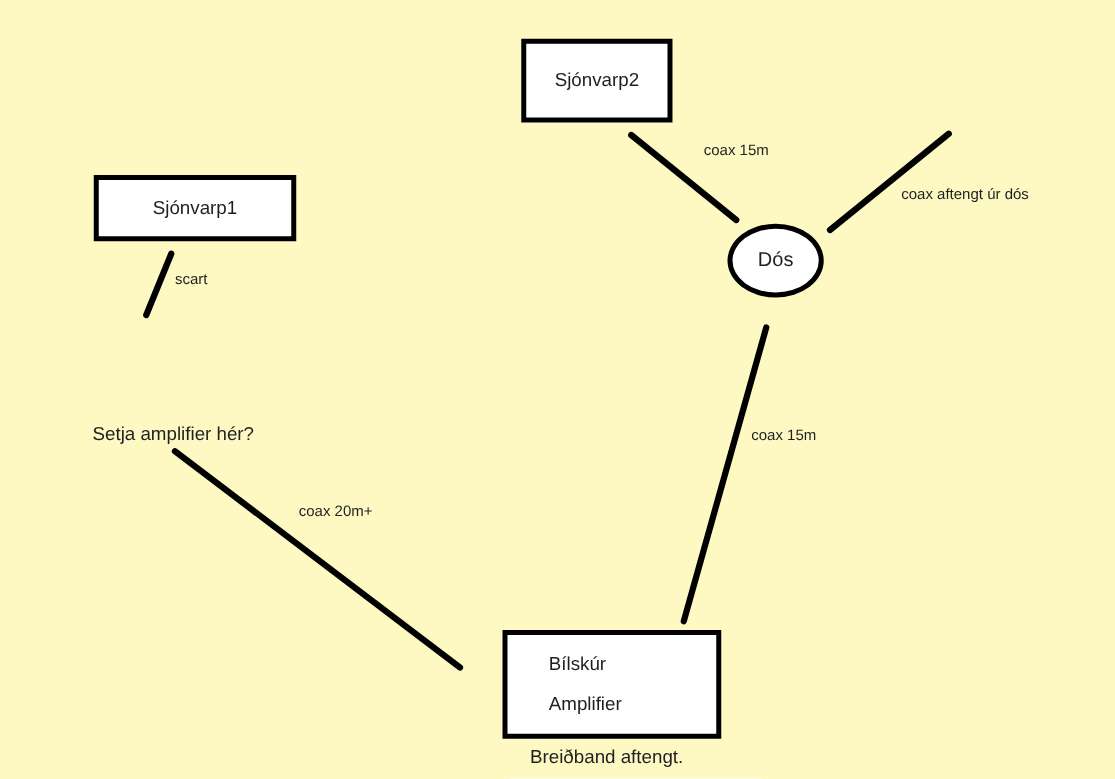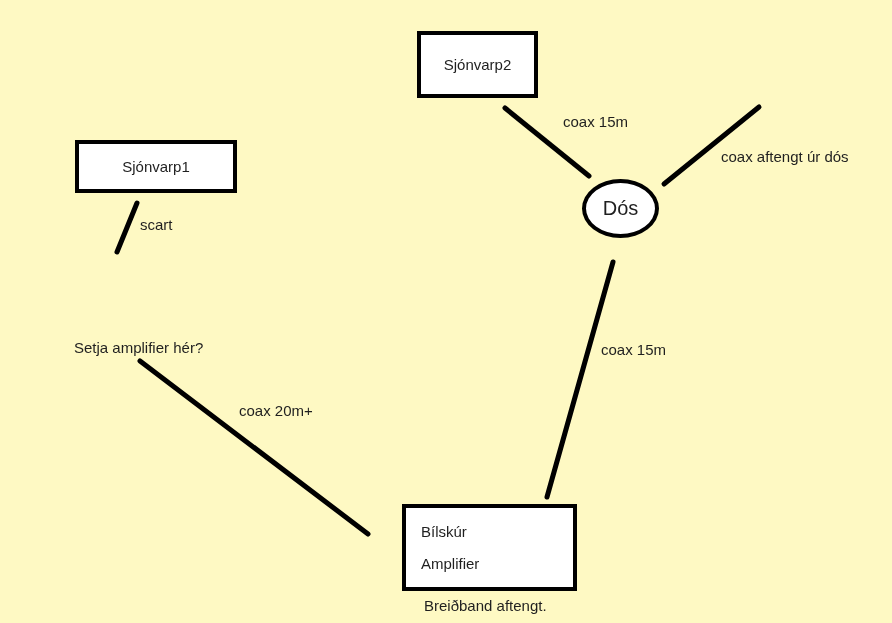--- a/index.html
+++ b/index.html
@@ -31,36 +31,36 @@
     display: flex;
     align-items: center;
     justify-content: center;
     font-size: 15px;
   }
   .node-rect.multiline {
     flex-direction: column;
     align-items: flex-start;
     justify-content: center;
     gap: 15px;
-    padding-left: 15px;
+    padding-left: 33px;
   }
   .node-ellipse {
     position: absolute;
     box-sizing: border-box;
     border: 4px solid #000000;
     border-radius: 50%;
     background: #ffffff;
     display: flex;
     align-items: center;
     justify-content: center;
-    font-size: 20px;
+    font-size: 16px;
   }
   .edge-label {
     position: absolute;
-    font-size: 15px;
+    font-size: 12px;
     white-space: nowrap;
   }
   .annotation {
     position: absolute;
     font-size: 15px;
     white-space: nowrap;
     margin-left: 16px;
   }
 </style>
 </head>

